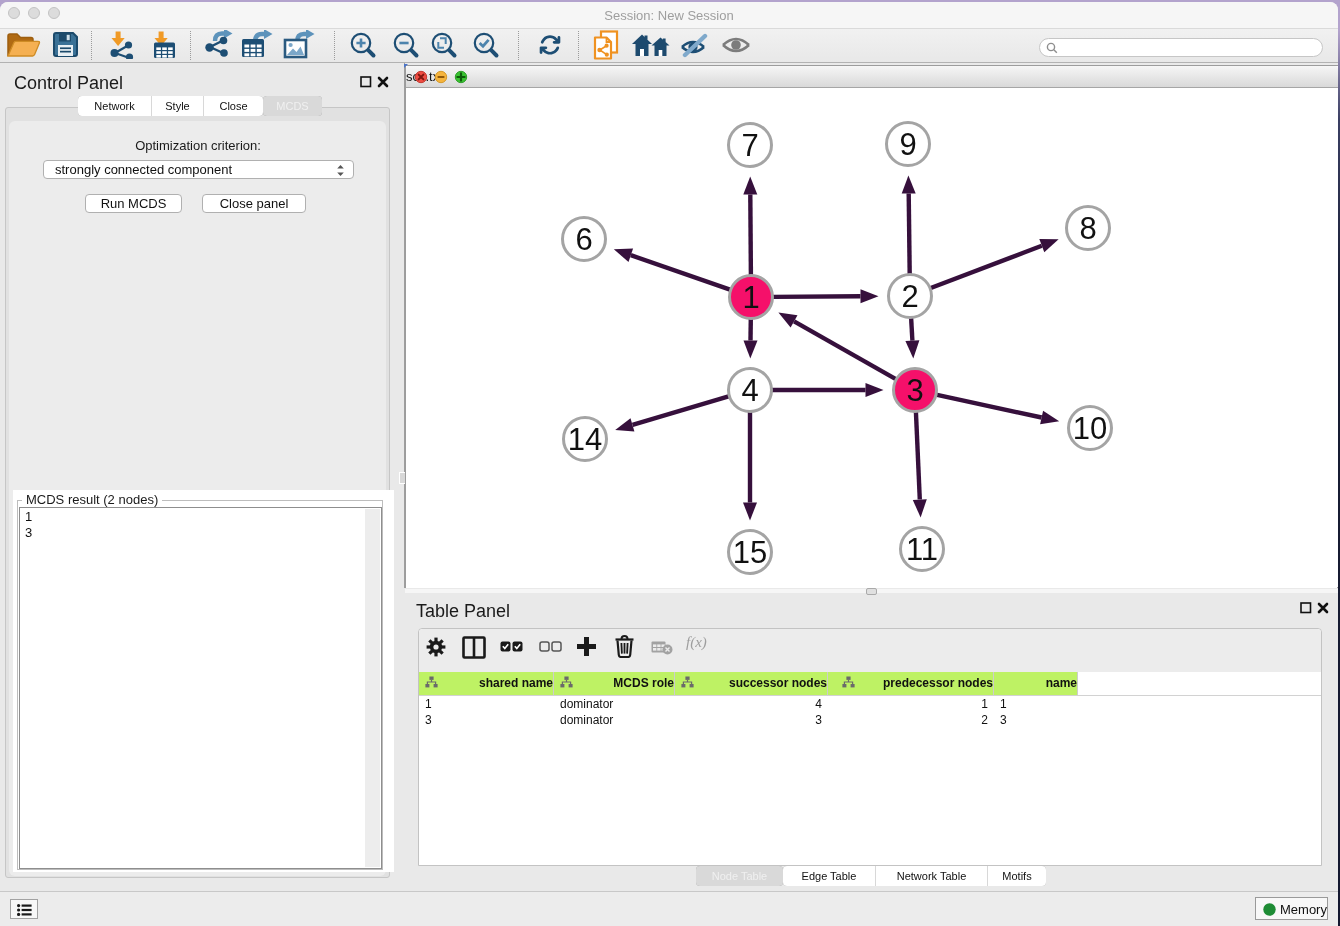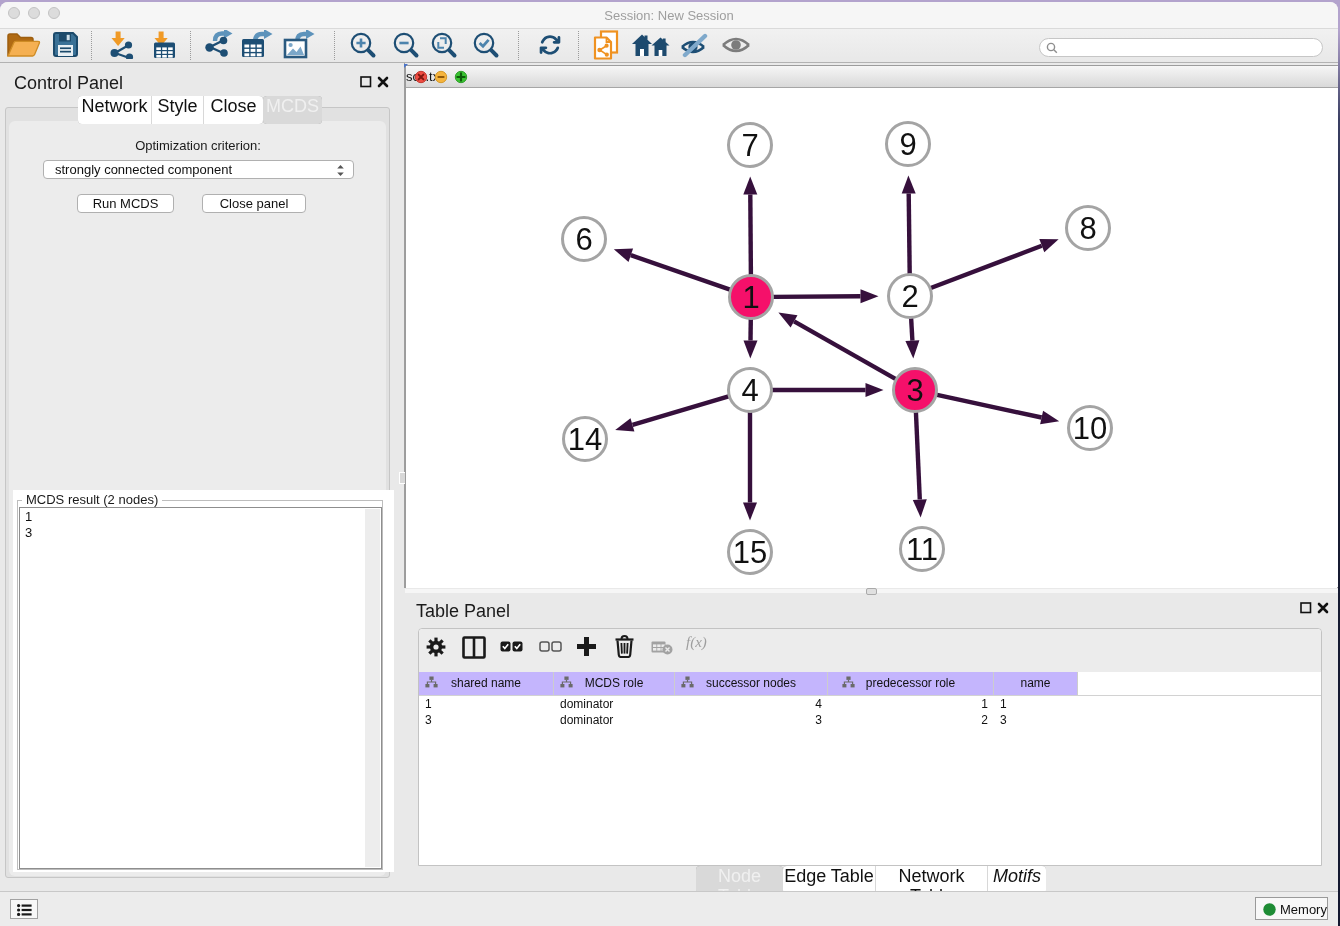--- a/index.html
+++ b/index.html
@@ -14,21 +14,21 @@
  background:#dcdcdc;border:1px solid #c3c3c3;box-sizing:border-box;}
 #title{position:absolute;top:0;left:0;width:100%;text-align:center;line-height:27px;
  font-size:13px;color:#9e9e9e;}
 #toolbar{position:absolute;left:0;top:29px;width:1338px;height:33px;
  background:linear-gradient(#f1f1f1,#e8e8e8);border-bottom:1px solid #b2b2b2;}
 .tsep{position:absolute;top:31px;height:29px;width:0;border-left:1px dotted #9b9b9b;}
 
 .ptitle{position:absolute;font-size:18px;color:#1a1a1a;}
 
 .tabs{position:absolute;display:flex;height:20px;filter:drop-shadow(0 0 0.5px rgba(0,0,0,0.35));}
-.tab{height:28px;line-height:20px;background:#fff;color:#111;font-size:18px;
+.tab{height:20px;line-height:20px;background:#fff;color:#111;font-size:11px;
  text-align:center;border-right:1px solid #d8d8d8;box-sizing:border-box;}
 .tab.first{border-radius:4px 0 0 4px;}
 .tab.last{border-radius:0 4px 4px 0;border-right:none;}
 .tab.sel{background:#d9d9d9;color:#f0f0f0;border-right:none;border-radius:4px;}
 
 #cp-box{position:absolute;left:5px;top:107px;width:385px;height:771px;
  background:#e1e1e1;border:1px solid #c6c6c6;border-radius:3px;box-sizing:border-box;}
 #cp-inner{position:absolute;left:9px;top:121px;width:377px;height:755px;background:#ececec;
  border-radius:6px;}
 #grp-white{position:absolute;left:13px;top:490px;width:381px;height:382px;background:#fff;}
@@ -62,22 +62,22 @@
 #nw-title .t{position:absolute;width:100%;text-align:left;font-size:13px;color:#111;
  line-height:21px;}
 #nw-canvas{position:absolute;left:0;top:22px;width:931px;height:500px;background:#fff;}
 
 #tp-box{position:absolute;left:418px;top:628px;width:904px;height:238px;background:#fff;
  border:1px solid #c3c3c3;border-radius:4px 4px 0 0;box-sizing:border-box;}
 #tp-toolbar{position:absolute;left:0;top:0;width:100%;height:43px;background:#ececec;
  border-bottom:1px solid #d8d8d8;border-radius:4px 4px 0 0;}
 #tp-grid{position:absolute;left:0;top:43px;width:902px;font-size:12px;color:#111;}
 .hrow{display:flex;height:23px;border-bottom:1px solid #d2d2d2;}
-.hcell{box-sizing:border-box;border-right:1px solid #cdcdcd;background:#c4b5fd;
- line-height:22px;position:relative;text-align:center;}
+.hcell{box-sizing:border-box;border-right:1px solid #cdcdcd;background:#bef264;
+ line-height:22px;position:relative;text-align:right;font-weight:bold;}
 .drow{display:flex;height:16px;line-height:16px;}
 .dcell{box-sizing:border-box;padding:0 6px;}
 .treeicon{position:absolute;left:7px;top:7px;}
 
 #statusbar{position:absolute;left:0;top:891px;width:1338px;height:35px;background:#ececec;
  border-top:1px solid #c8c8c8;}
 #sb-btn{position:absolute;left:10px;top:899px;width:28px;height:20px;background:#f8f8f8;
  border:1px solid #a2a2a2;box-sizing:border-box;}
 #mem-btn{position:absolute;left:1255px;top:897px;width:73px;height:23px;background:#f8f8f8;
  border:1px solid #9a9a9a;box-sizing:border-box;font-size:13px;color:#111;}
@@ -262,21 +262,21 @@
  <div class="tab last" style="width:59px;">Close</div>
  <div class="tab sel" style="width:59px;">MCDS</div>
 </div>
 <div class="lbl" style="left:5px;top:138px;width:386px;text-align:center;">Optimization criterion:</div>
 <div id="combo">strongly connected component
  <svg style="right:8px;top:3px;" width="9" height="13" viewBox="0 0 9 13">
   <path d="M1.2 4.6 L4.5 1 L7.8 4.6 Z" fill="#555"></path>
   <path d="M1.2 8.4 L4.5 12 L7.8 8.4 Z" fill="#555"></path>
     </svg>
 </div>
-<div class="btn" style="left:77px;top:194px;width:97px;">Run MCDS</div>
+<div class="btn" style="left:85px;top:194px;width:97px;">Run MCDS</div>
 <div class="btn" style="left:202px;top:194px;width:104px;">Close panel</div>
 <div id="grp-white"></div>
 <div id="grp">
  <div id="grp-legend">MCDS result (2 nodes)</div>
  <div id="grp-text">1<br>3<div id="grp-scroll"></div></div>
 </div>
 
 <div id="vsplit-line"></div>
 <div id="vsplit-handle"></div>
 <div id="hsplit"></div>
@@ -361,21 +361,21 @@
 </svg>
 
 <div class="ptitle" style="left:416px;top:601px;">Table Panel</div>
 <div id="tp-box">
  <div id="tp-toolbar"></div>
  <div id="tp-grid">
   <div class="hrow">
    <div class="hcell" style="width:135px;">shared name</div>
    <div class="hcell" style="width:121px;">MCDS role</div>
    <div class="hcell" style="width:153px;">successor nodes</div>
-   <div class="hcell" style="width:166px;">predecessor role</div>
+   <div class="hcell" style="width:166px;">predecessor nodes</div>
    <div class="hcell" style="width:84px;">name</div>
    <div style="flex:1;background:#fff;"></div>
   </div>
   <div class="drow">
    <div class="dcell" style="width:135px;">1</div>
    <div class="dcell" style="width:121px;">dominator</div>
    <div class="dcell" style="width:153px;text-align:right;">4</div>
    <div class="dcell" style="width:166px;text-align:right;">1</div>
    <div class="dcell" style="width:84px;">1</div>
   </div>
@@ -480,21 +480,21 @@
       <rect x="0.4" y="8" width="4" height="3.4"></rect>
       <rect x="8.6" y="8" width="4" height="3.4"></rect>
     </g>
  <path d="M6.5 4 L6.5 6 M2.4 8 L2.4 6 L10.6 6 L10.6 8" fill="none" stroke="#6a6a6a" stroke-width="1.2"></path>
 </svg>
 
 <div class="tabs" style="left:696px;top:866px;justify-content:center;">
  <div class="tab sel" style="width:87px;">Node Table</div>
  <div class="tab first" style="width:93px;">Edge Table</div>
  <div class="tab" style="width:112px;">Network Table</div>
- <div class="tab last" style="width:58px;font-style:italic;">Motifs</div>
+ <div class="tab last" style="width:58px;">Motifs</div>
 </div>
 
 <div id="statusbar"></div>
 <div id="sb-btn">
  <svg style="left:6px;top:4px;" width="15" height="12" viewBox="0 0 15 12">
   <g fill="#1a1a1a">
    <circle cx="1.6" cy="1.6" r="1.6"></circle>
         <circle cx="1.6" cy="6" r="1.6"></circle>
         <circle cx="1.6" cy="10.4" r="1.6"></circle>
    <rect x="4.6" y="0.5" width="10" height="2.2"></rect>

